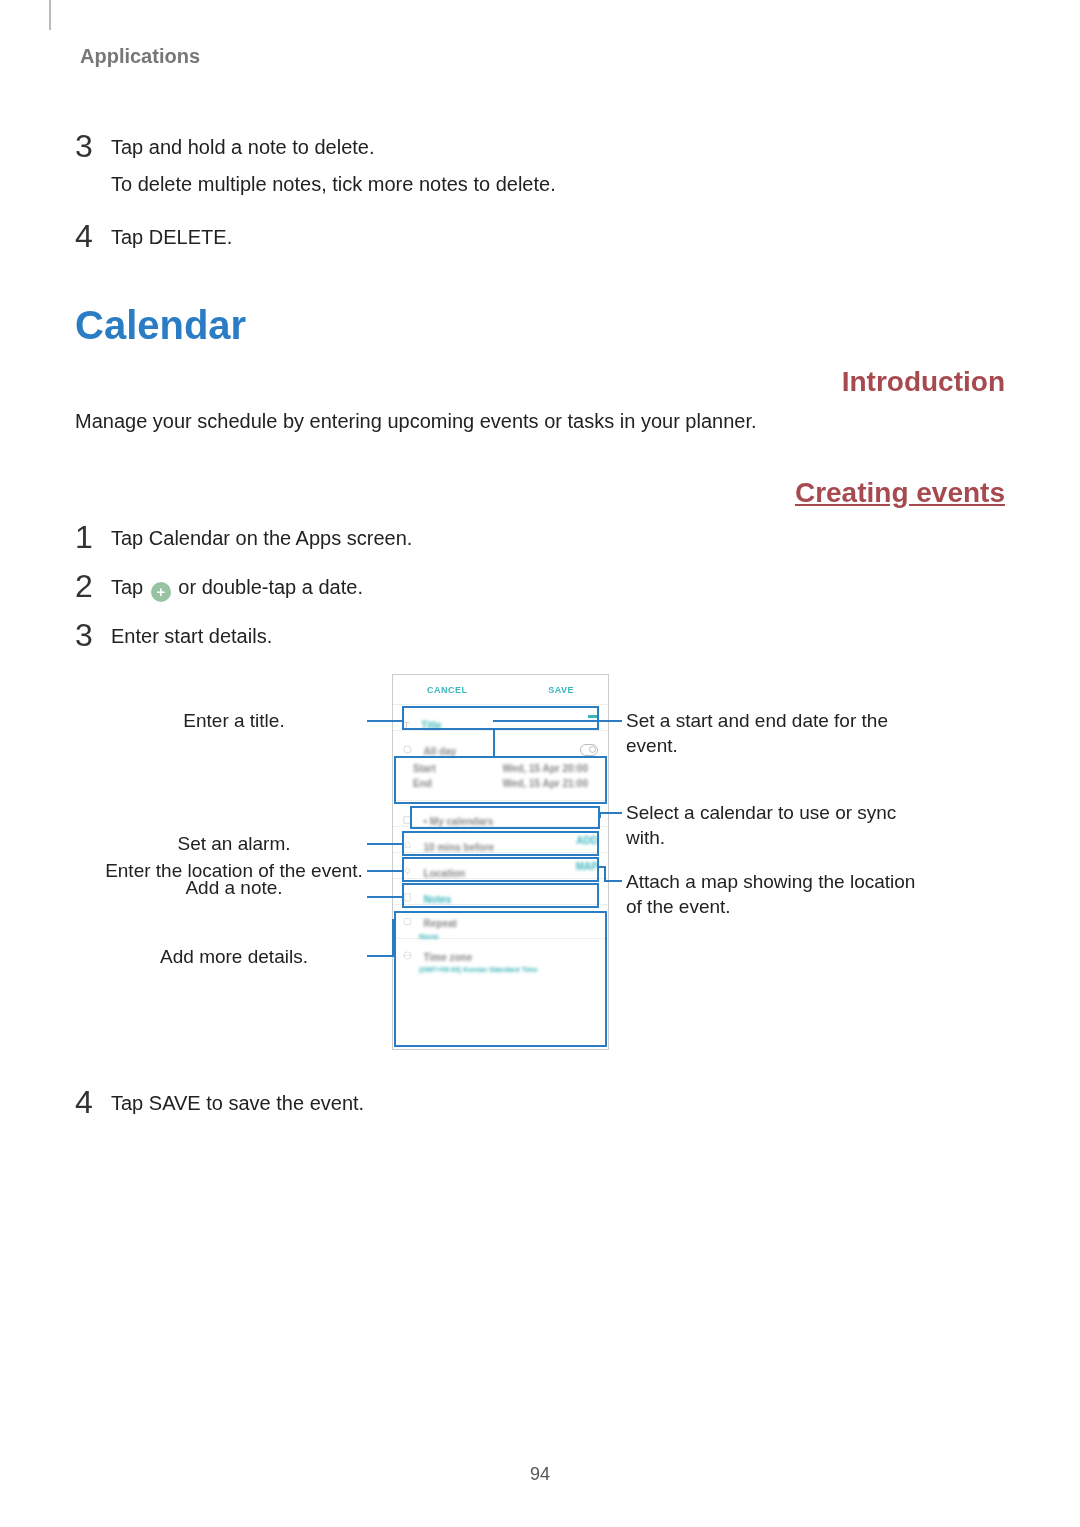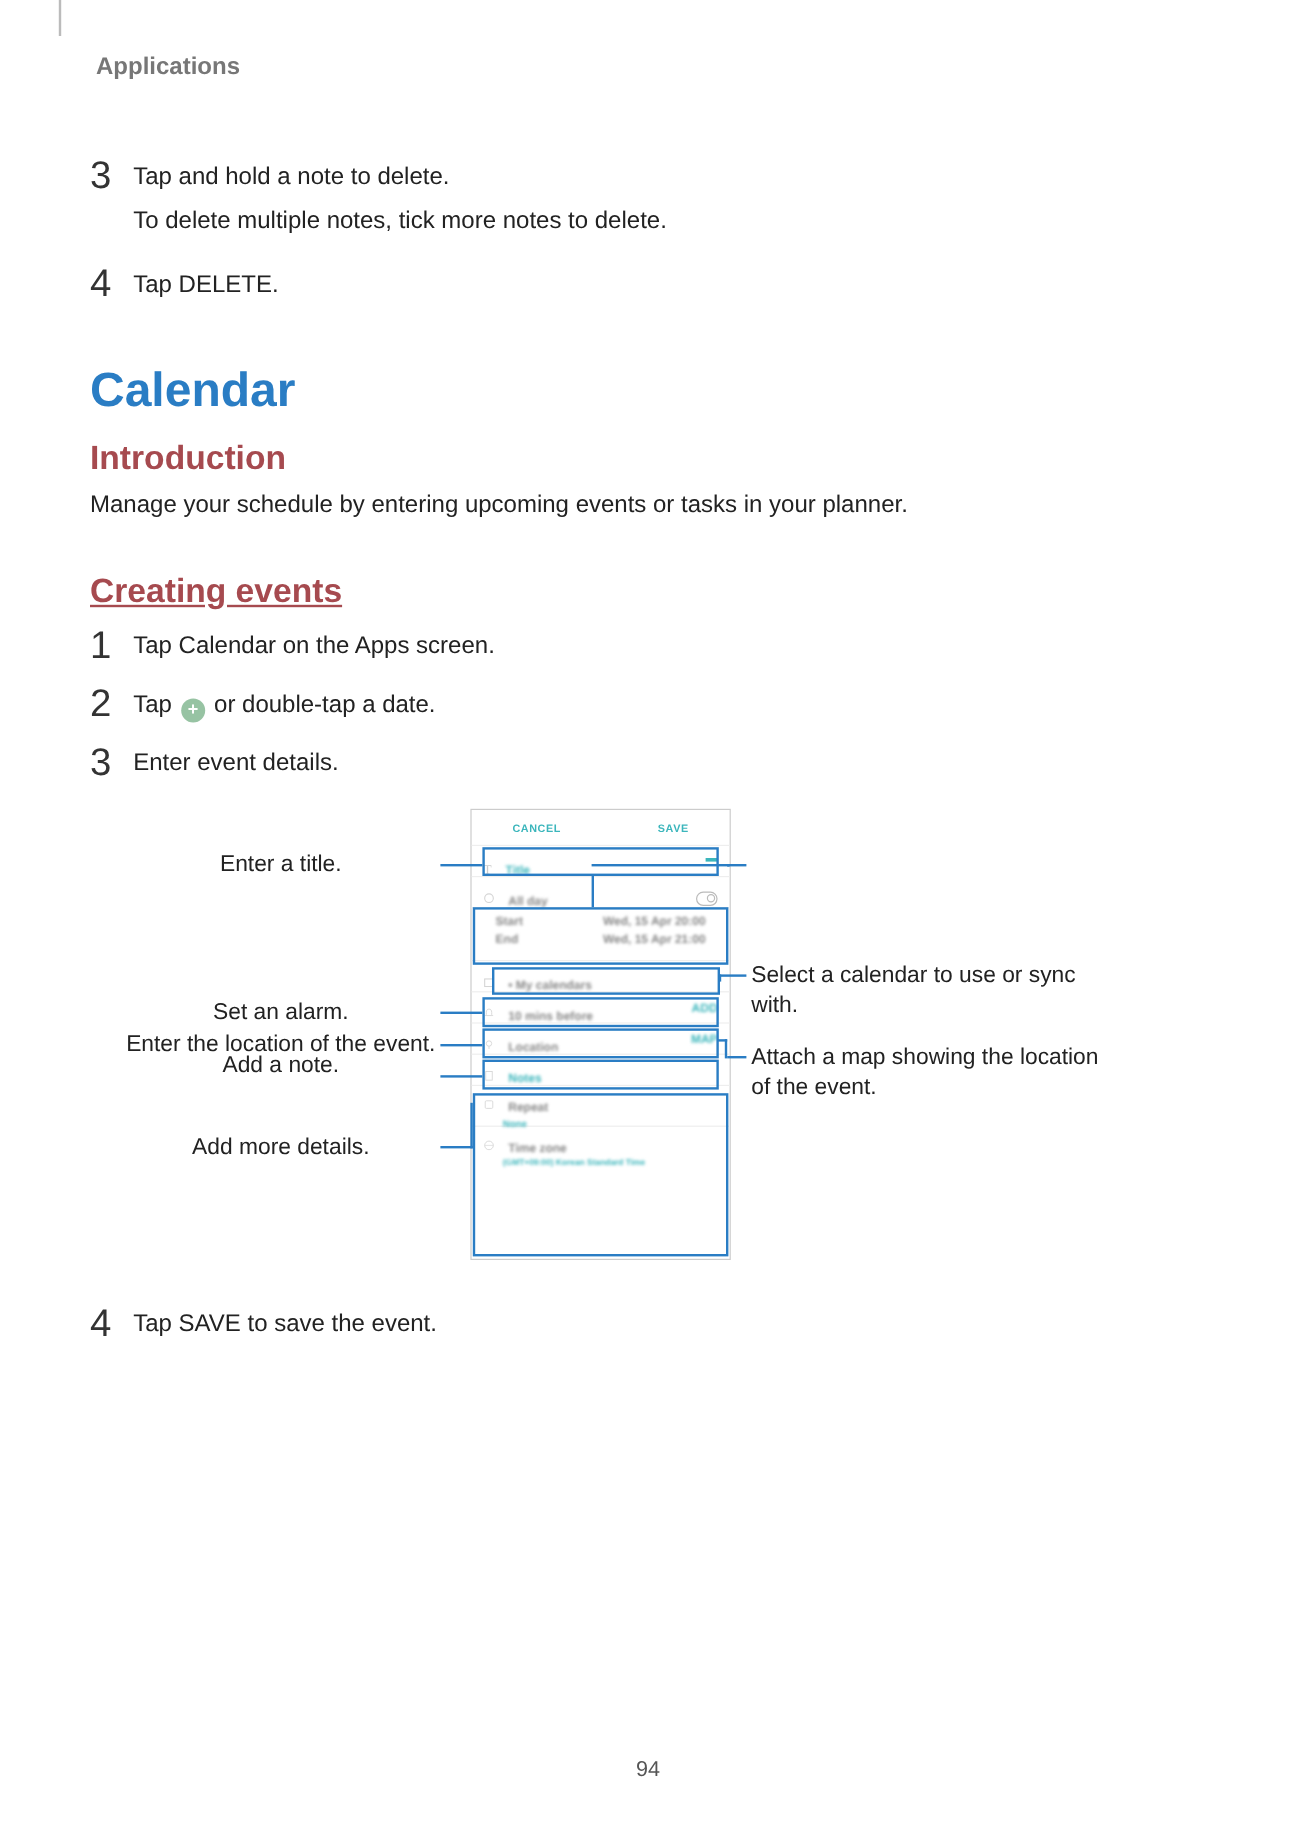--- a/index.html
+++ b/index.html
@@ -68,20 +68,21 @@
     font-size: 40px;
     font-weight: 700;
     color: #2a7dc4;
     margin: 50px 0 18px 0;
   }
   h2.sub-title {
     font-size: 28px;
     font-weight: 600;
     color: #a64a4f;
     margin: 16px 0 8px 0;
+    text-align: right;
   }
   .body-para {
     line-height: 1.55;
     margin: 0;
   }
   .plus-badge {
     display: inline-flex;
     width: 20px;
     height: 20px;
     background: #97c3a3;
@@ -212,21 +213,21 @@
       </span>
     </li>
     <li>
       <span class="num">2</span>
       <span class="step-text">
         <span>Tap </span><span class="plus-badge">+</span><span> or double-tap a date.</span>
       </span>
     </li>
     <li>
       <span class="num">3</span>
-      <span class="step-text">Enter event details.</span>
+      <span class="step-text">Enter start details.</span>
     </li>
   </ul>
 
   <div class="diagram-wrap">
 
     <div class="phone">
       <div class="phone-top phone-row">
         <span class="btn-tiny">CANCEL</span>
         <span class="btn-tiny">SAVE</span>
       </div>
@@ -313,20 +314,21 @@
     <div class="callout left" style="left:0; width:258px; top:185px;">Enter the location of the event.</div>
     <div class="lead-line" style="left:262px; top:196px; width:35px; height:2px;"></div>
 
     <div class="callout left" style="left:0; width:258px; top:202px;">Add a note.</div>
     <div class="lead-line" style="left:262px; top:222px; width:35px; height:2px;"></div>
 
     <div class="callout left" style="left:0; width:258px; top:271px;">Add more details.</div>
     <div class="lead-line" style="left:262px; top:281px; width:27px; height:2px;"></div>
     <div class="lead-line" style="left:287px; top:245px; width:2px; height:38px;"></div>
 
+    <div class="callout right" style="left:521px; width:300px; top:35px;">Set a start and end date for the event.</div>
     <div class="lead-line" style="left:501px; top:46px; width:16px; height:2px;"></div>
     <div class="lead-line" style="left:388px; top:56px; width:2px; height:26px;"></div>
     <div class="lead-line" style="left:388px; top:46px; width:115px; height:2px;"></div>
     <div class="lead-line" style="left:501px; top:46px; width:2px; height:2px;"></div>
 
     <div class="callout right" style="left:521px; width:310px; top:127px;">Select a calendar to use or sync with.</div>
     <div class="lead-line" style="left:494px; top:138px; width:23px; height:2px;"></div>
     <div class="lead-line" style="left:494px; top:138px; width:2px; height:6px;"></div>
 
     <div class="callout right" style="left:521px; width:300px; top:196px;">Attach a map showing the location of the event.</div>

